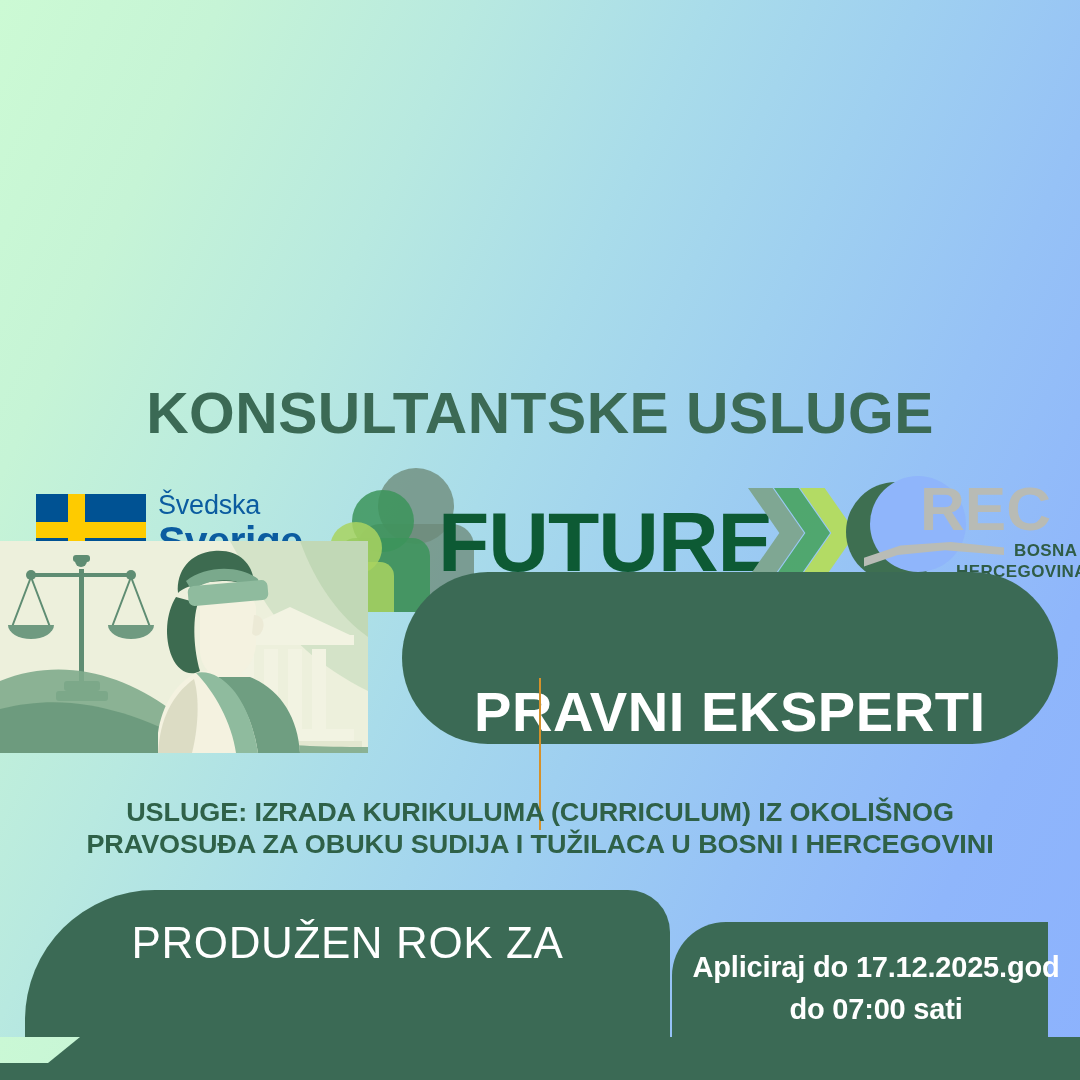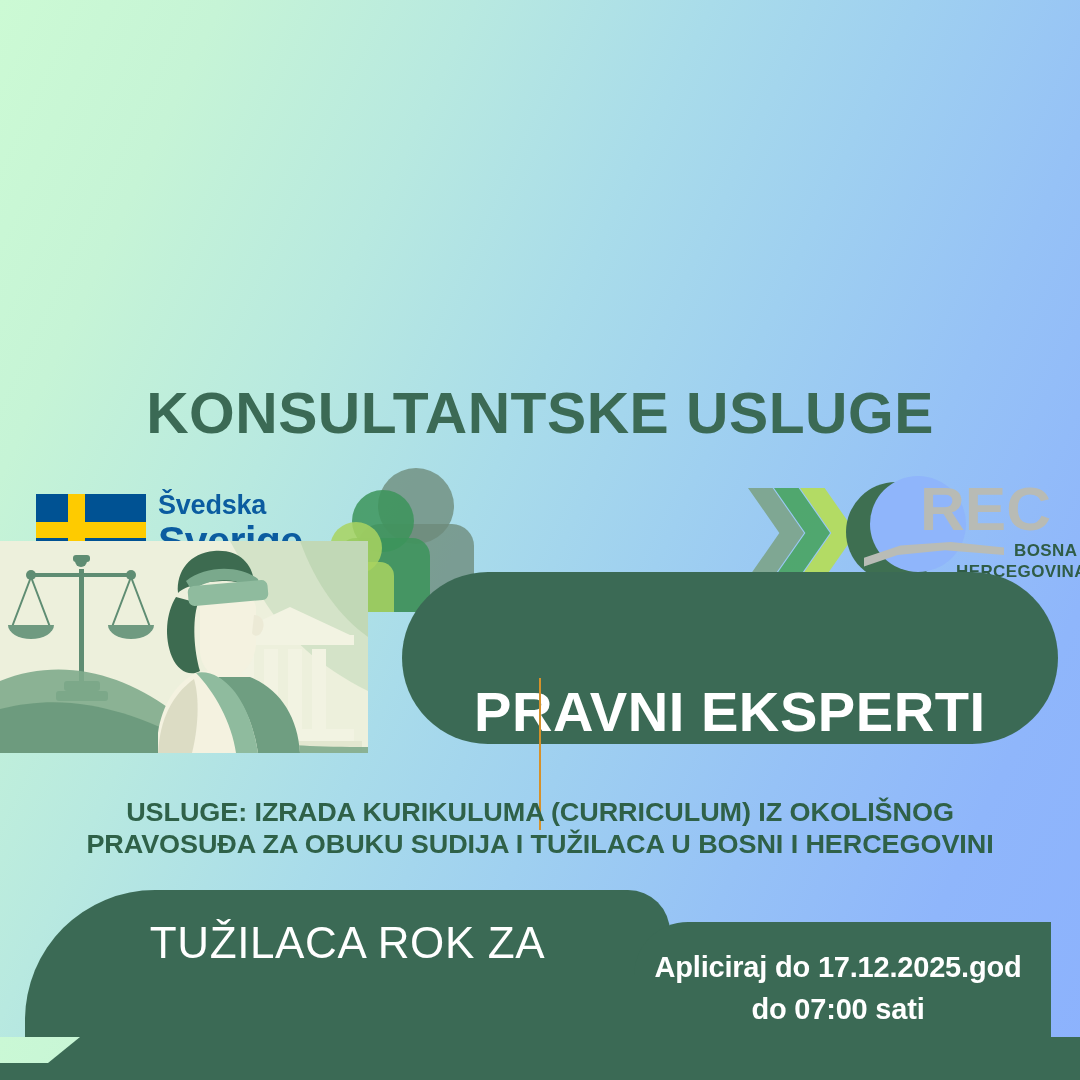--- a/index.html
+++ b/index.html
@@ -16,21 +16,21 @@
   
   #logo-row{
     position:absolute;left:0;top:232px;width:1080px;height:140px;
   }
   
   #sweden-logo{position:absolute;left:36px;top:258px;width:280px;height:78px;}
   .flag{position:absolute;left:0;top:4px;width:110px;height:70px;background:#005293;}
   .flag .vbar{position:absolute;left:32px;top:0;width:17px;height:70px;background:#fecb00;}
   .flag .hbar{position:absolute;left:0;top:28px;width:110px;height:16px;background:#fecb00;}
   #sweden-text{position:absolute;left:122px;top:0;width:160px;color:#0b5ca0;}
-  #sweden-line1{font-size:27px;font-weight:700;line-height:30px;letter-spacing:-.2px;}
+  #sweden-line1{font-size:27px;font-weight:400;line-height:30px;letter-spacing:-.2px;}
   #sweden-line2{font-size:41px;font-weight:700;line-height:44px;letter-spacing:-.5px;margin-top:-1px;}
 
   
   #future-logo{position:absolute;left:330px;top:234px;width:510px;height:124px;}
   .fp{position:absolute;border-radius:50%;}
   .fp-body{position:absolute;}
   #fp-c1{left:48px;top:2px;width:76px;height:76px;background:rgba(109,139,122,.78);}
   #fp-b1{left:28px;top:58px;width:116px;height:88px;background:rgba(109,139,122,.78);border-radius:22px 22px 0 0;}
   #fp-c2{left:22px;top:24px;width:62px;height:62px;background:rgba(60,148,90,.85);}
   #fp-b2{left:8px;top:72px;width:92px;height:74px;background:rgba(60,148,90,.85);border-radius:18px 18px 0 0;}
@@ -109,22 +109,22 @@
   
   #deadline-panel{
     position:absolute;left:25px;top:890px;width:645px;height:160px;
     background:#3b6a55;border-radius:130px 42px 0 0;
   }
   #deadline-text{
     position:absolute;left:0;top:24px;width:645px;text-align:center;
     color:#ffffff;font-size:44px;font-weight:300;line-height:58px;letter-spacing:.6px;
   }
   #apply-panel{
-    position:absolute;left:634px;top:922px;width:376px;height:128px;
-    background:#3b6a55;border-radius:54px 0 0 0;padding-left:41px;
+    position:absolute;left:672px;top:922px;width:376px;height:128px;
+    background:#3b6a55;border-radius:54px 0 0 0;
   }
   #apply-text{
     position:absolute;left:0;top:24px;width:408px;text-align:center;
     color:#ffffff;font-size:29px;font-weight:800;line-height:42px;letter-spacing:-.2px;
   }
   #bottom-bar{
     position:absolute;left:0;top:1037px;width:1080px;height:43px;background:#3b6a55;
   }
   #bottom-bar-notch{
     position:absolute;left:0;top:1037px;width:80px;height:26px;
@@ -150,20 +150,21 @@
       </div>
     </div>
 
     <div id="future-logo">
       <div class="fp" id="fp-c1"></div>
       <div class="fp-body" id="fp-b1"></div>
       <div class="fp" id="fp-c2"></div>
       <div class="fp-body" id="fp-b2"></div>
       <div class="fp" id="fp-c3"></div>
       <div class="fp-body" id="fp-b3"></div>
+      <div id="future-word">FUTURE</div>
       <div id="future-arrows">
         <div class="chev" id="chev1"></div>
         <div class="chev" id="chev2"></div>
         <div class="chev" id="chev3"></div>
       </div>
     </div>
 
     <div id="rec-logo">
       <div id="rec-crescent"></div>
       <div id="rec-wave"></div>
@@ -232,21 +233,21 @@
   </div>
   <div id="accent-line"></div>
 
   <div id="services-text">
     <div>USLUGE: IZRADA KURIKULUMA (CURRICULUM) IZ OKOLIŠNOG</div>
     <div>PRAVOSUĐA ZA OBUKU SUDIJA I TUŽILACA U BOSNI I HERCEGOVINI</div>
   </div>
 
   <div id="deadline-panel">
     <div id="deadline-text">
-      <div>TUŽILACA ROK ZA</div>
+      <div>PRODUŽEN ROK ZA</div>
     </div>
   </div>
 
   <div id="apply-panel">
     <div id="apply-text">
       <div>Apliciraj do 17.12.2025.god</div>
       <div>do 07:00 sati</div>
     </div>
   </div>
 

